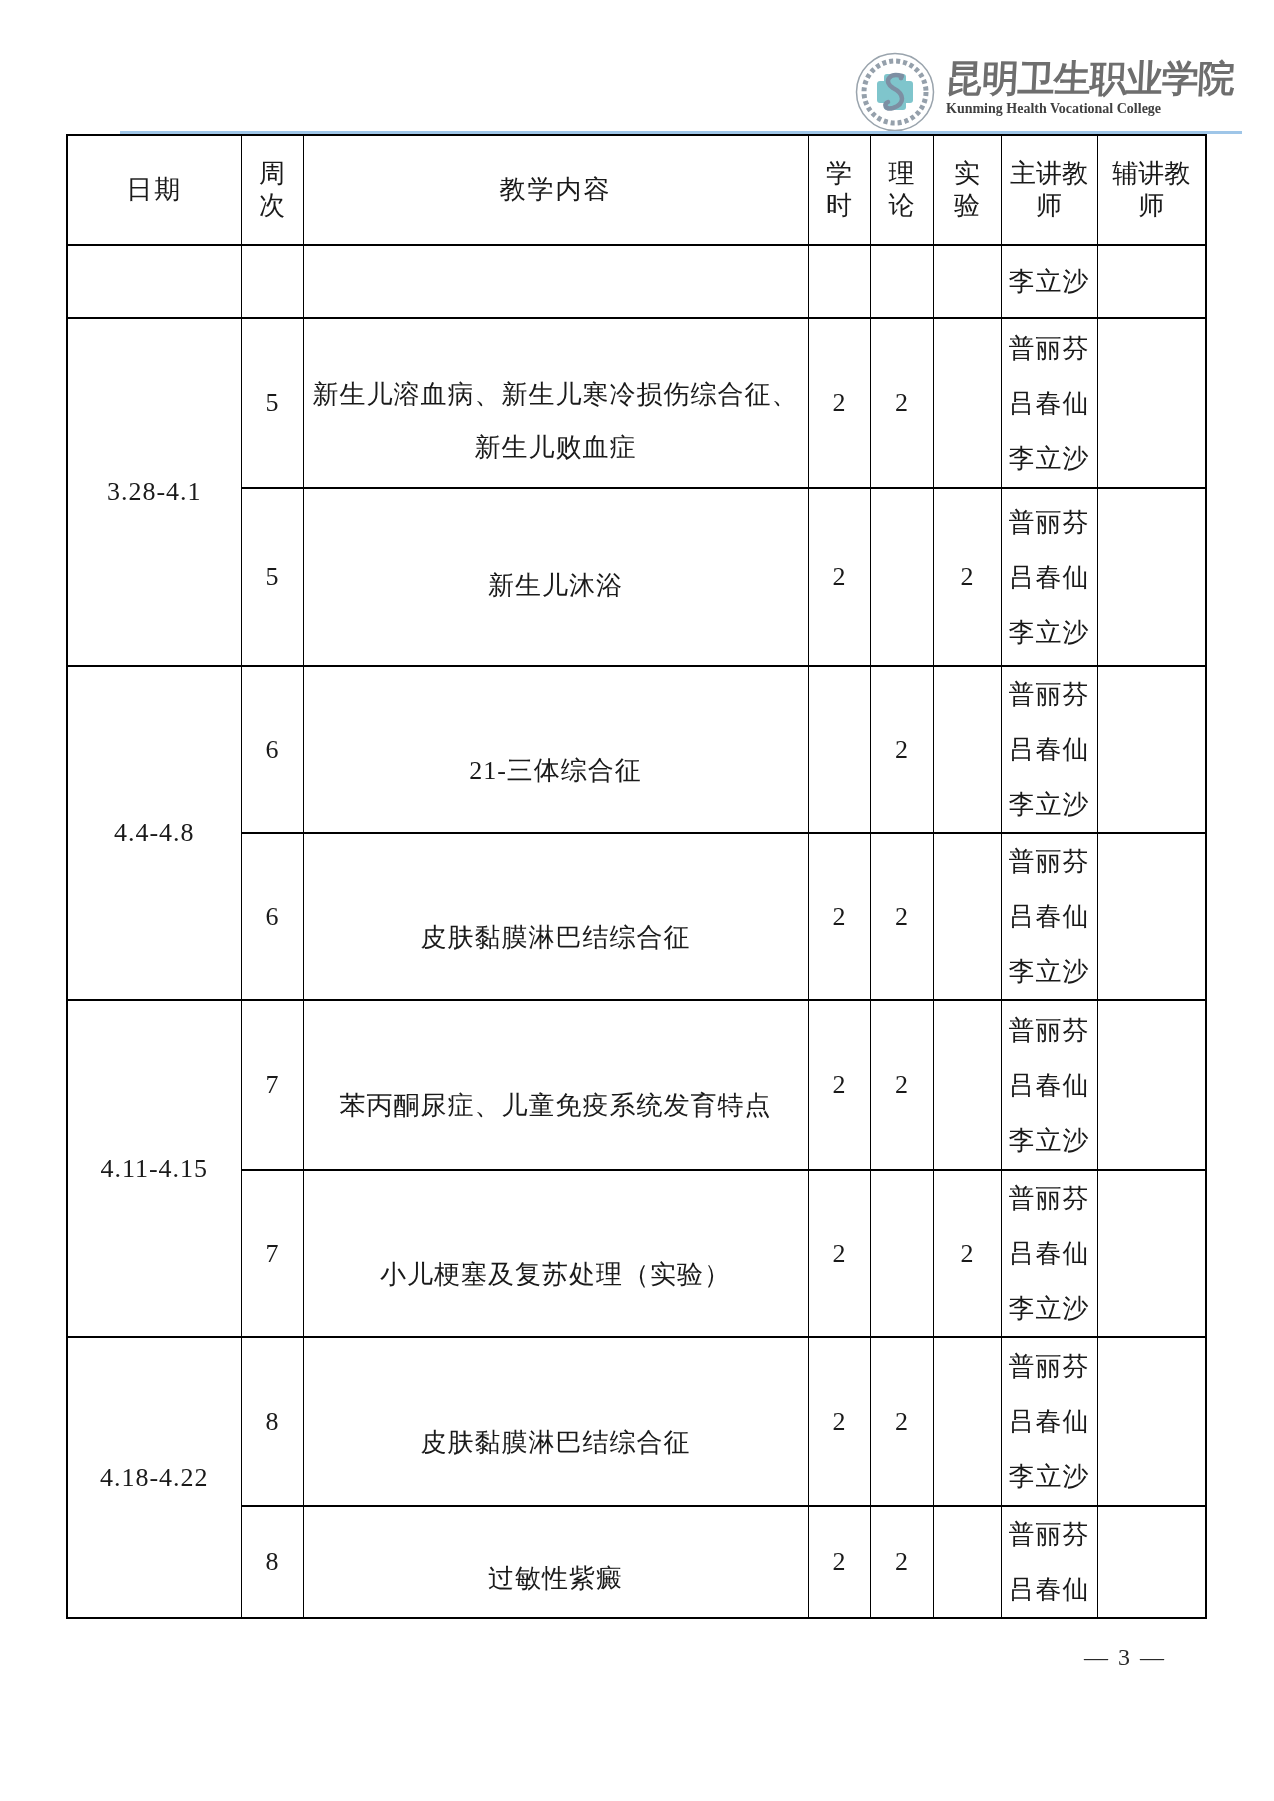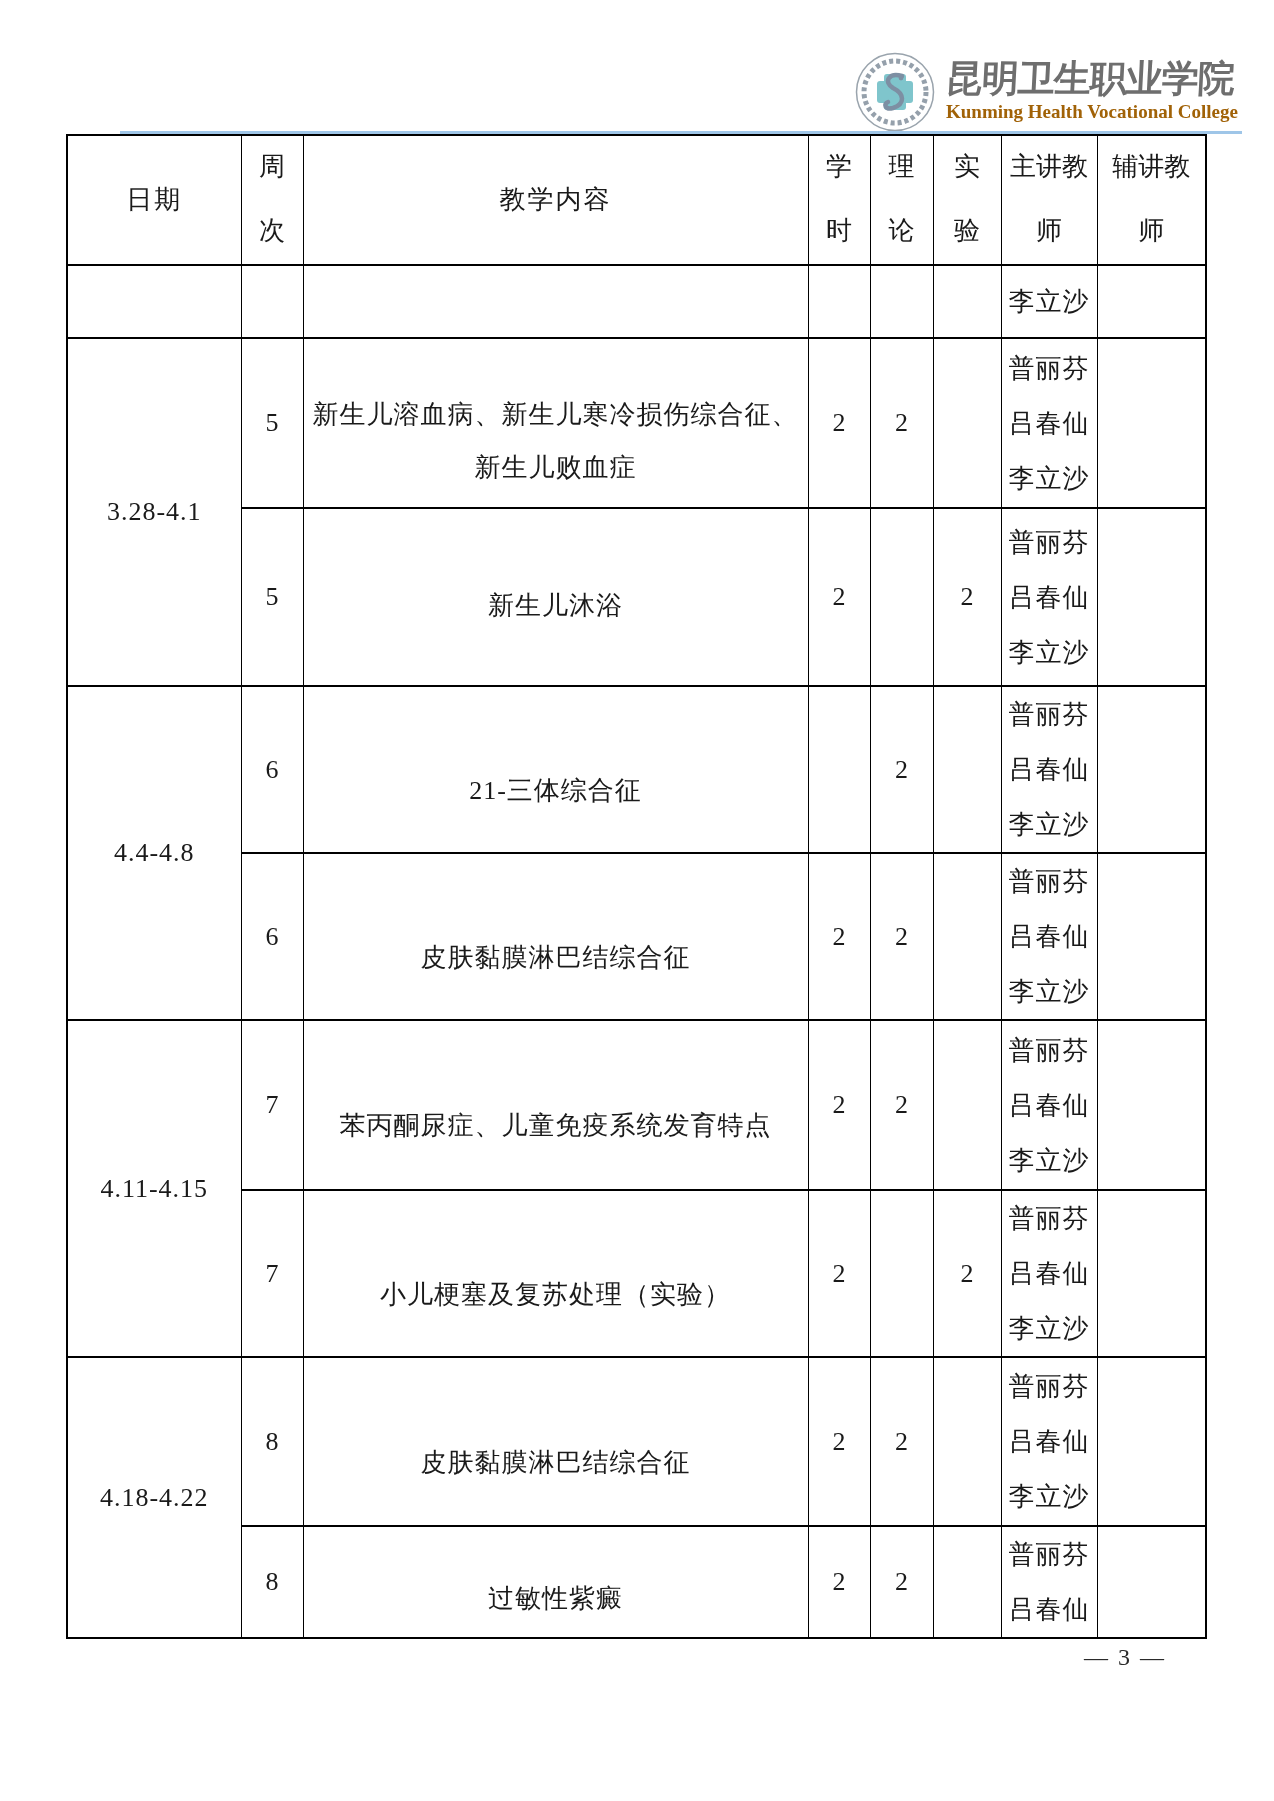--- a/index.html
+++ b/index.html
@@ -15,21 +15,21 @@
   .letterhead{position:absolute;left:0;top:0;width:100%;height:140px;}
   .seal{position:absolute;left:855px;top:52px;width:80px;height:80px;}
   .title-zh{
     position:absolute;left:946px;top:54px;width:290px;height:46px;
     font-size:37px;font-weight:bold;color:#6e6e6e;
     letter-spacing:-1px;white-space:nowrap;
     transform:skewX(-3deg);
   }
   .title-en{
     position:absolute;left:946px;top:101px;width:290px;height:24px;
-    font-size:19px;font-weight:bold;color:#a16207;
+    font-size:14px;font-weight:bold;color:#404040;
     letter-spacing:0px;white-space:nowrap;
   }
   .head-rule{
     position:absolute;left:120px;top:131px;width:1122px;height:3px;
     background:#9fc6e8;
   }
   
   table.sched{
     position:absolute;left:66px;top:134px;
     width:1139px;
@@ -52,21 +52,21 @@
   tr.h-header{height:110px;}
   tr.h-a{height:73px;}
   tr.h-5a{height:170px;}
   tr.h-5b{height:178px;}
   tr.h-6a{height:158px;}
   tr.h-6b{height:167px;}
   tr.h-7a{height:170px;}
   tr.h-7b{height:166px;}
   tr.h-8a{height:169px;}
   tr.h-8b{height:109px;}
-  th .stack{width:32px;margin:0 auto;line-height:64px;word-break:break-all;font-family:Liberation Mono, monospace;}
+  th .stack{width:32px;margin:0 auto;line-height:32px;word-break:break-all;}
   th .one{line-height:1;letter-spacing:2px;}
   td.c-date{font-size:27px;letter-spacing:1px;}
   td.c-week{font-size:27px;}
   td.c-num{font-size:27px;}
   td.c-content{vertical-align:top;letter-spacing:1px;}
   td.c-content .line{line-height:53px;}
   td.c-content.pad{padding-top:41px;}
   td.c-content.mid{vertical-align:middle;padding-top:16px;}
   td.c-main .name{line-height:55px;letter-spacing:1px;}
   

